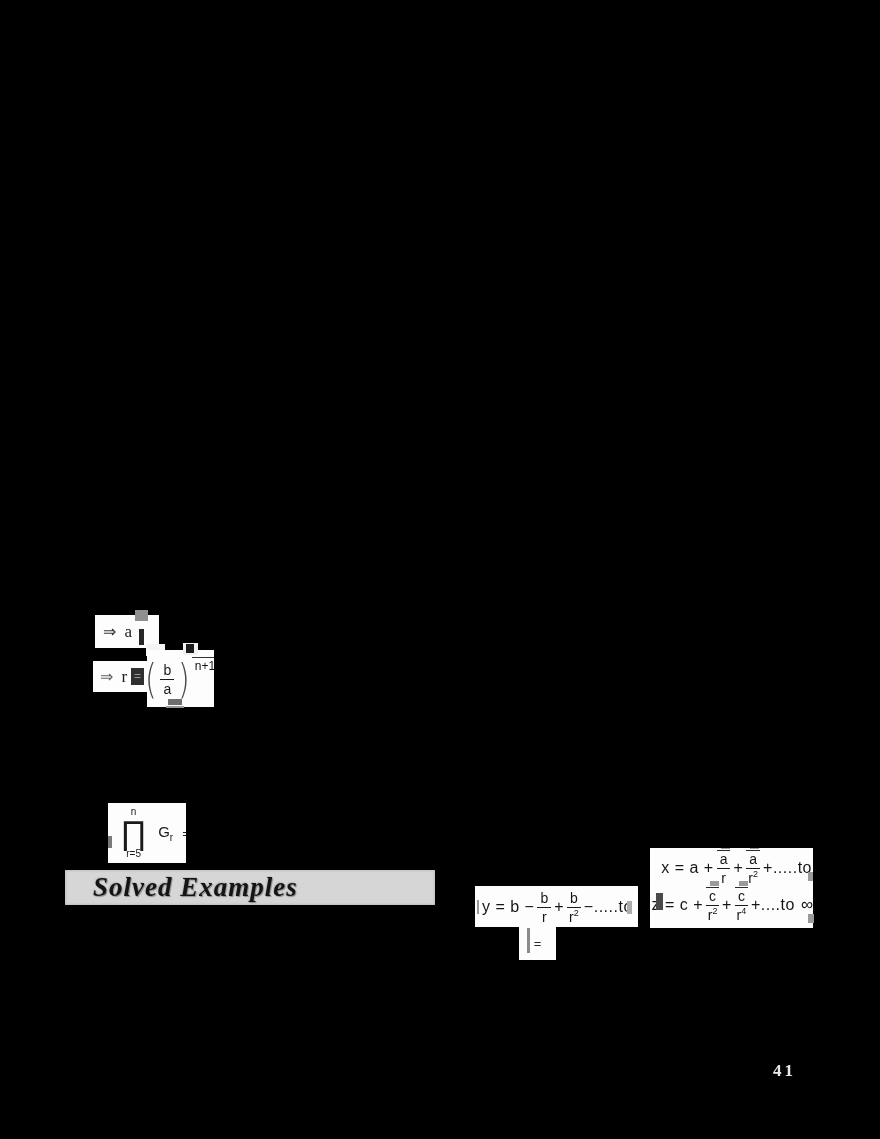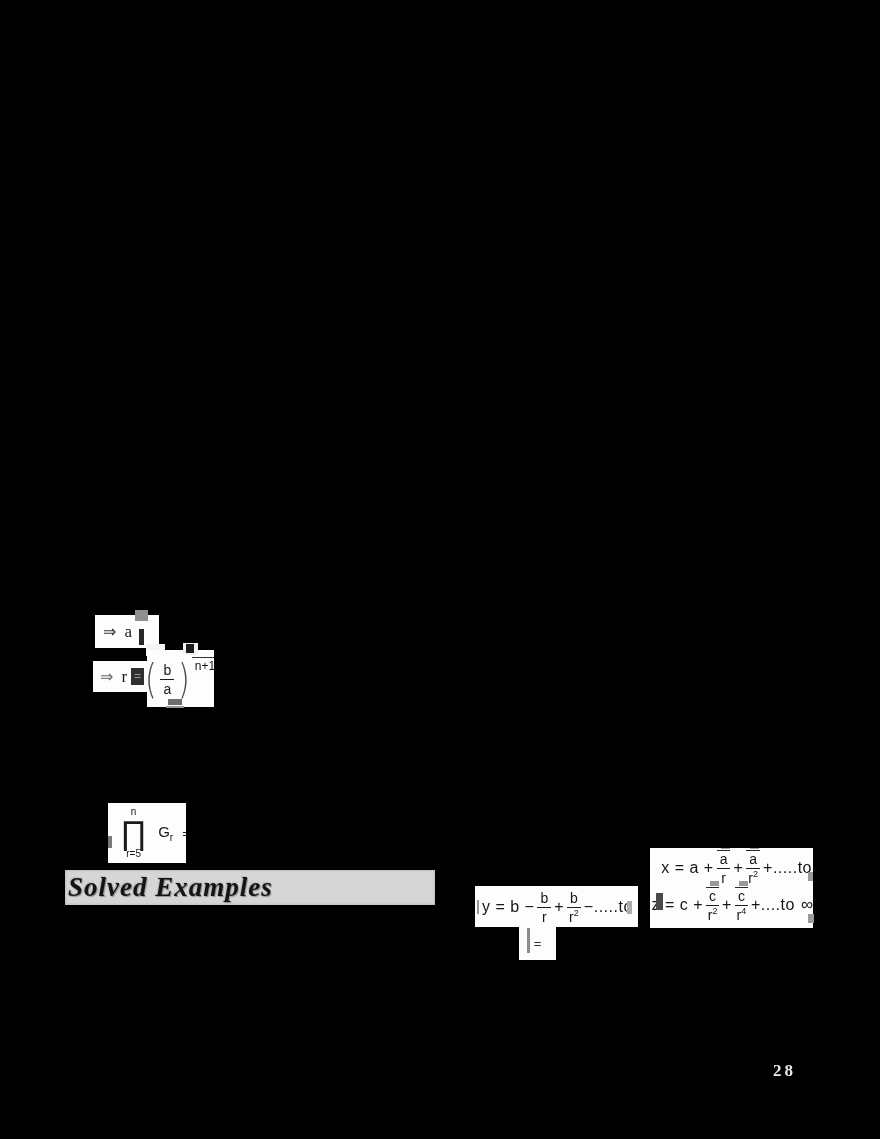--- a/index.html
+++ b/index.html
@@ -68,21 +68,21 @@
   .prod-eq { font-size: 13px; margin-left: 9px; position: relative; color: #222; }
   .prod-eq::after {
     content: ""; position: absolute; right: -4px; top: -3px;
     width: 2px; height: 16px; background: #3c3c3c;
   }
 
   
   .banner {
     position: absolute; left: 65px; top: 870px; width: 370px; height: 35px;
     background: #d6d6d6; display: flex; align-items: center;
-    padding-left: 3px; box-sizing: border-box;
+    padding-left: 28px; box-sizing: border-box;
     box-shadow: inset 0 0 3px #aaa;
   }
   .banner-title {
     font-family: "Liberation Serif", serif; font-style: italic; font-weight: bold;
     font-size: 27px; color: #141414; letter-spacing: 1px;
     text-shadow: 1px 1px 1px #8d8d8d, -1px -1px 1px #bdbdbd;
   }
 
   
   .page-number {
@@ -193,15 +193,15 @@
         <span class="den"><span>r</span><span class="dsup">4</span></span>
       </span>
       <span class="tok">+....to</span>
       <span class="inf">∞</span>
     </div>
   </div>
   <div class="art" style="left:656px; top:893px; width:7px; height:17px; background:#4a4a4a;"></div>
   <div class="art" style="left:808px; top:872px; width:5px; height:9px; background:#9a9a9a;"></div>
   <div class="art" style="left:808px; top:914px; width:6px; height:9px; background:#9a9a9a;"></div>
 
-  <div class="page-number">28</div>
+  <div class="page-number">41</div>
 
 </div>
 
 </body></html>

